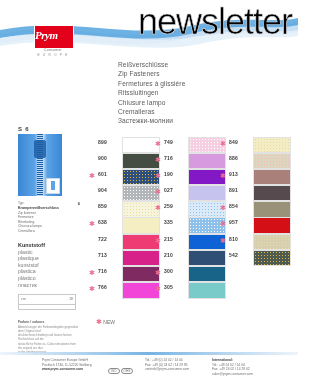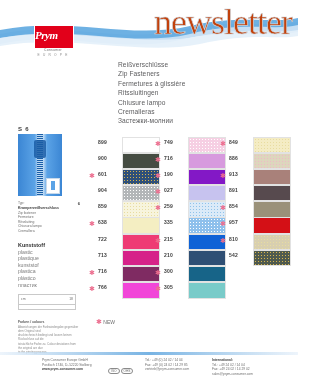--- a/index.html
+++ b/index.html
@@ -6,23 +6,23 @@
   body{
     width:298px;height:386px;background:#ffffff;
     font-family:"Liberation Sans", sans-serif;
     color:#58585a;overflow:hidden;position:relative;
   }
   
   .header{position:absolute;left:0;top:0;width:298px;height:58px;overflow:hidden;}
   .wordmark{
     position:absolute;right:6px;top:2px;
     font-size:36px;letter-spacing:-1px;
-    color:#c2410c;
+    color:#000000;
     -webkit-text-stroke:0.7px #cfd2d6;
-    font-family:Liberation Serif, serif;
+    font-family:Liberation Sans, sans-serif;
     font-weight:300;line-height:40px;
   }
   .wave{position:absolute;left:0;top:0;width:298px;height:58px;}
   .logo{
     position:absolute;left:34px;top:25px;width:38px;height:22px;
     background:#e2001a;border:0.5px solid #fff;
   }
   .logo-txt{
     position:absolute;left:0;top:3px;width:17px;text-align:center;
     color:#ffffff;font-size:11px;font-weight:bold;font-style:italic;

